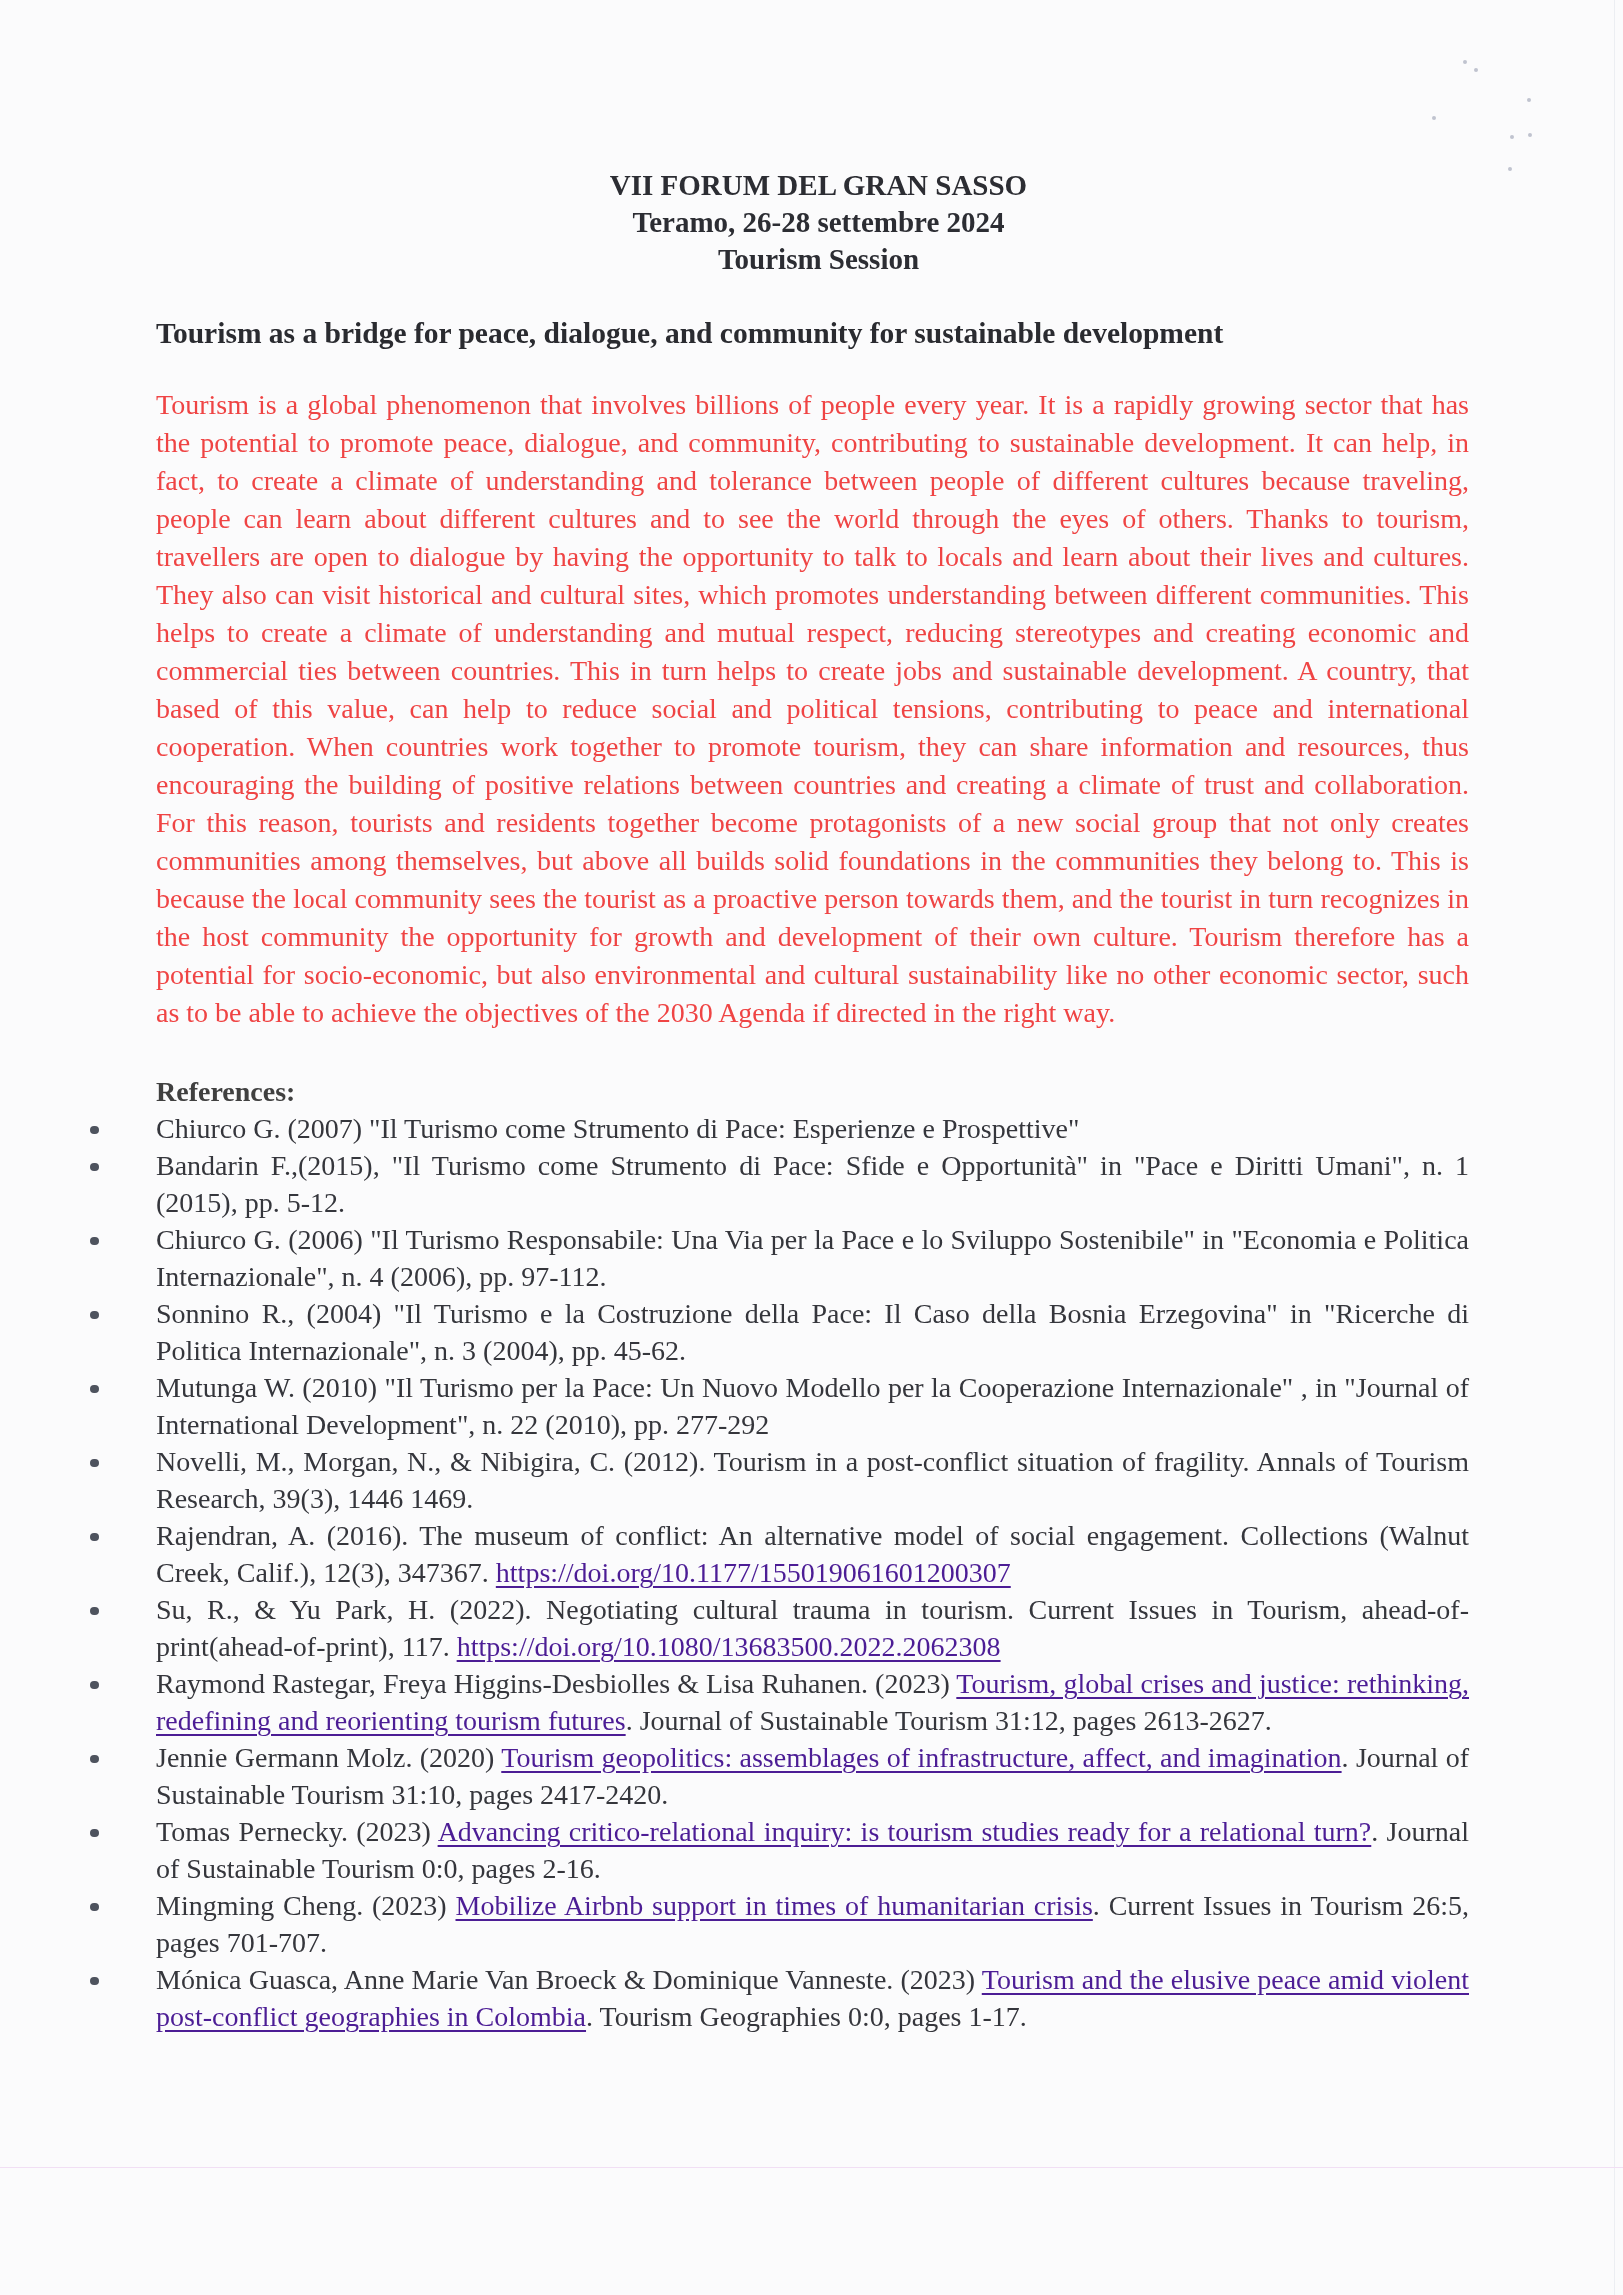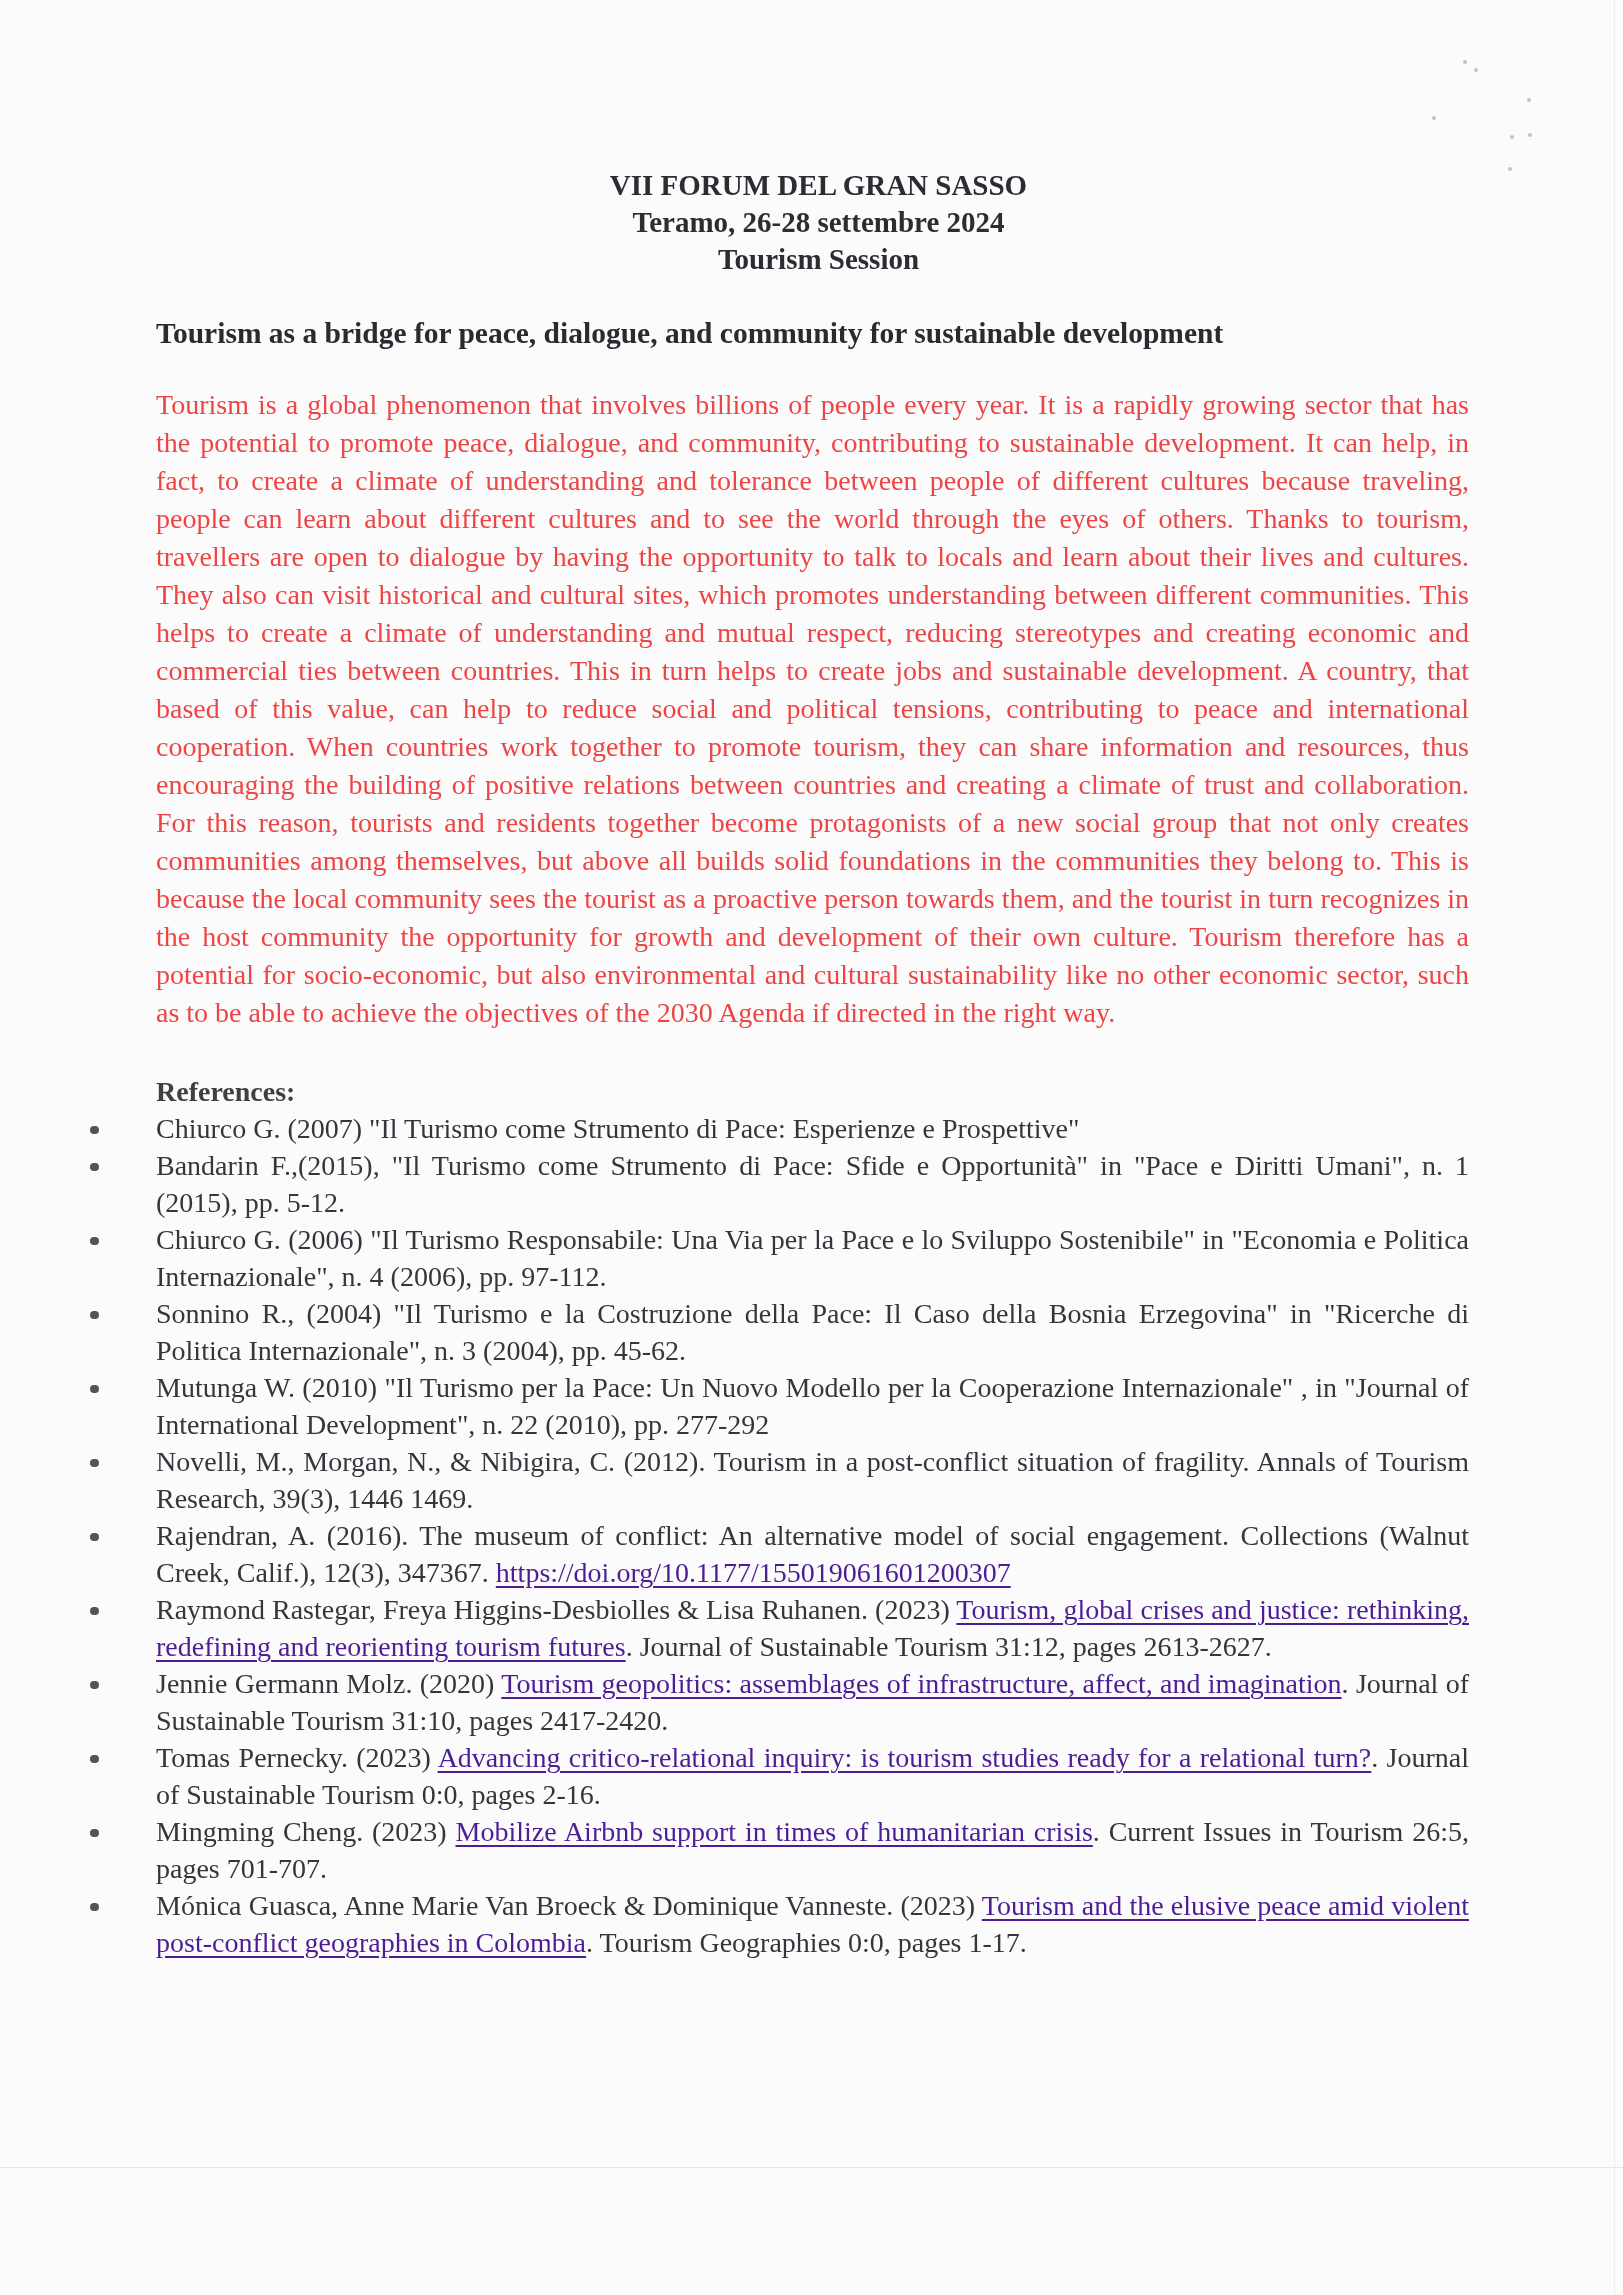--- a/index.html
+++ b/index.html
@@ -170,20 +170,24 @@
       <li class="ref">
         <span class="bullet"></span>
         <span>Novelli, M., Morgan, N., &amp; Nibigira, C. (2012). Tourism in a post-conflict situation of fragility. Annals of Tourism Research, 39(3), 1446 1469.</span>
       </li>
       <li class="ref">
         <span class="bullet"></span>
         <span>Rajendran, A. (2016). The museum of conflict: An alternative model of social engagement. Collections (Walnut Creek, Calif.), 12(3), 347367. </span><span class="link">https://doi.org/10.1177/155019061601200307</span>
       </li>
       <li class="ref">
         <span class="bullet"></span>
+        <span>Su, R., &amp; Yu Park, H. (2022). Negotiating cultural trauma in tourism. Current Issues in Tourism, ahead-of-print(ahead-of-print), 117. </span><span class="link">https://doi.org/10.1080/13683500.2022.2062308</span>
+      </li>
+      <li class="ref">
+        <span class="bullet"></span>
         <span>Raymond Rastegar, Freya Higgins-Desbiolles &amp; Lisa Ruhanen. (2023) </span><span class="link">Tourism, global crises and justice: rethinking, redefining and reorienting tourism futures</span><span class="journal">. Journal of Sustainable Tourism</span><span> 31:12, pages 2613-2627.</span>
       </li>
       <li class="ref">
         <span class="bullet"></span>
         <span>Jennie Germann Molz. (2020) </span><span class="link">Tourism geopolitics: assemblages of infrastructure, affect, and imagination</span><span class="journal">. Journal of Sustainable Tourism</span><span> 31:10, pages 2417-2420.</span>
       </li>
       <li class="ref">
         <span class="bullet"></span>
         <span>Tomas Pernecky. (2023) </span><span class="link">Advancing critico-relational inquiry: is tourism studies ready for a relational turn?</span><span class="journal">. Journal of Sustainable Tourism</span><span> 0:0, pages 2-16.</span>
       </li>

